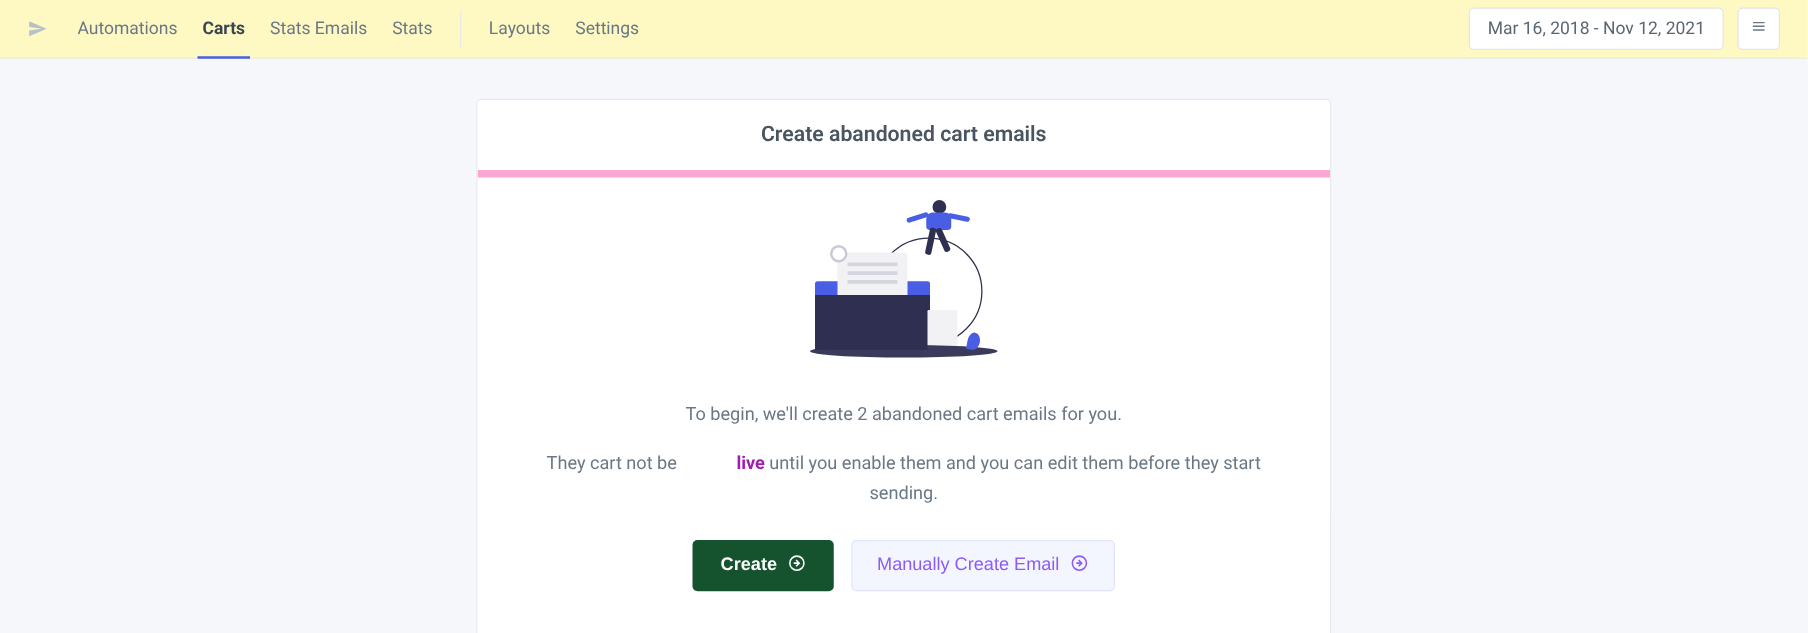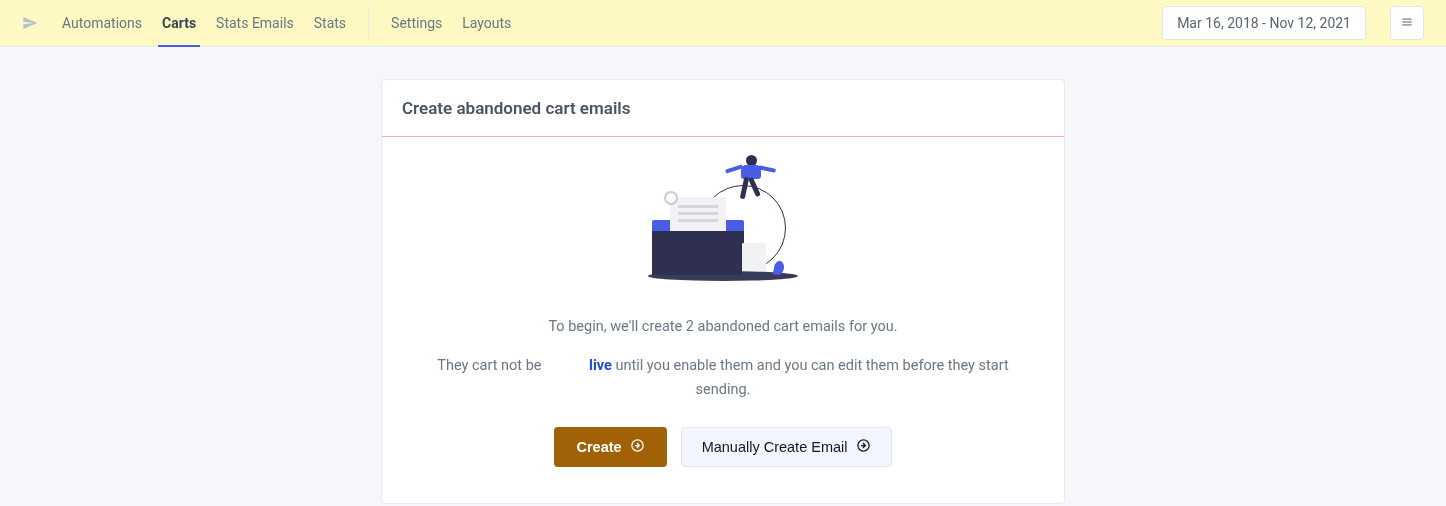--- a/index.html
+++ b/index.html
@@ -73,21 +73,21 @@
   align-items: center;
   gap: 7px;
   cursor: pointer;
   font-size: 14px;
   margin-left: 10px;
 }
 .btn-outline svg { flex: none; }
 .topbar-right {
   display: flex;
   align-items: center;
-  gap: 24px;
+  gap: 11px;
 }
 .date-range {
   border: 1px solid #e1e5ea;
   border-radius: 4px;
   padding: 8px 14px;
   color: #5a6673;
   cursor: pointer;
   font-size: 14px;
   background:#fff;
 }
@@ -109,23 +109,23 @@
   padding: 32px 20px;
 }
 .card {
   background: #fff;
   border: 1px solid #e8ebee;
   border-radius: 4px;
   width: 684px;
   overflow:hidden;
 }
 .card-header {
-  text-align: left;
+  text-align: center;
   padding: 18px 20px;
-  border-bottom: 1px solid #f9a8d4;
+  border-bottom: 6px solid #f9a8d4;
 }
 .card-header h2 {
   font-size: 17px;
   font-weight: 600;
   color: #4a5562;
 }
 .card-body {
   padding: 20px 50px 36px;
   text-align: center;
 }
@@ -199,43 +199,43 @@
 .ill-arm-r { position:absolute; width:18px; height:4px; background:#4a5ee5; border-radius:2px; top:12px; left:32px; transform:rotate(12deg);}
 .ill-leg-l { position:absolute; width:5px; height:22px; background:#2f2f52; border-radius:2px; top:22px; left:16px; transform:rotate(12deg);}
 .ill-leg-r { position:absolute; width:5px; height:20px; background:#2f2f52; border-radius:2px; top:22px; left:26px; transform:rotate(-24deg);}
 .desc {
   color: #6a7785;
   font-size: 14.5px;
   line-height: 1.7;
   margin-bottom: 14px;
   text-align: center;
 }
-.desc b { color:#1d4ed8; font-weight:700;margin-left:44px; }
+.desc b { color:#a21caf; font-weight:700;margin-left:44px; }
 .actions {
   margin-top: 24px;
   display: flex;
   justify-content: center;
   gap: 14px;
 }
 .btn-primary {
-  background: #a16207;
+  background: #14532d;
   color: #fff;
   border: none;
   border-radius: 4px;
   padding: 11px 22px;
   font-size: 14.5px;
   font-weight: 600;
   display: flex;
   align-items: center;
   gap: 8px;
   cursor: pointer;
 }
 .btn-secondary {
   background: #f4f6ff;
-  color: #0f172a;
+  color: #8b5cf6;
   border: 1px solid #dfe4fb;
   border-radius: 4px;
   padding: 10px 20px;
   font-size: 14.5px;
   font-weight: 500;
   display: flex;
   align-items: center;
   gap: 8px;
   cursor: pointer;
 }
@@ -249,22 +249,22 @@
       <span class="send-icon">
         <svg width="16" height="16" viewBox="0 0 24 24" fill="currentColor">
             <path d="M2 21l21-9L2 3v7l15 2-15 2v7z"></path>
           </svg>
       </span>
       <a class="nav-link">Automations</a>
       <a class="nav-link active">Carts</a>
       <a class="nav-link">Stats Emails</a>
       <a class="nav-link">Stats</a>
       <div class="nav-divider"></div>
+      <a class="nav-link">Layouts</a>
       <a class="nav-link">Settings</a>
-      <a class="nav-link">Layouts</a>
     </div>
   </div>
   <div class="topbar-right">
     <div class="date-range">Mar 16, 2018 - Nov 12, 2021</div>
     <div class="icon-btn">
       <span>
         <svg width="14" height="14" viewBox="0 0 24 24" fill="none" stroke="currentColor" stroke-width="2">
             <line x1="4" y1="7" x2="20" y2="7"></line>
             <line x1="4" y1="12" x2="20" y2="12"></line>
             <line x1="4" y1="17" x2="20" y2="17"></line>

